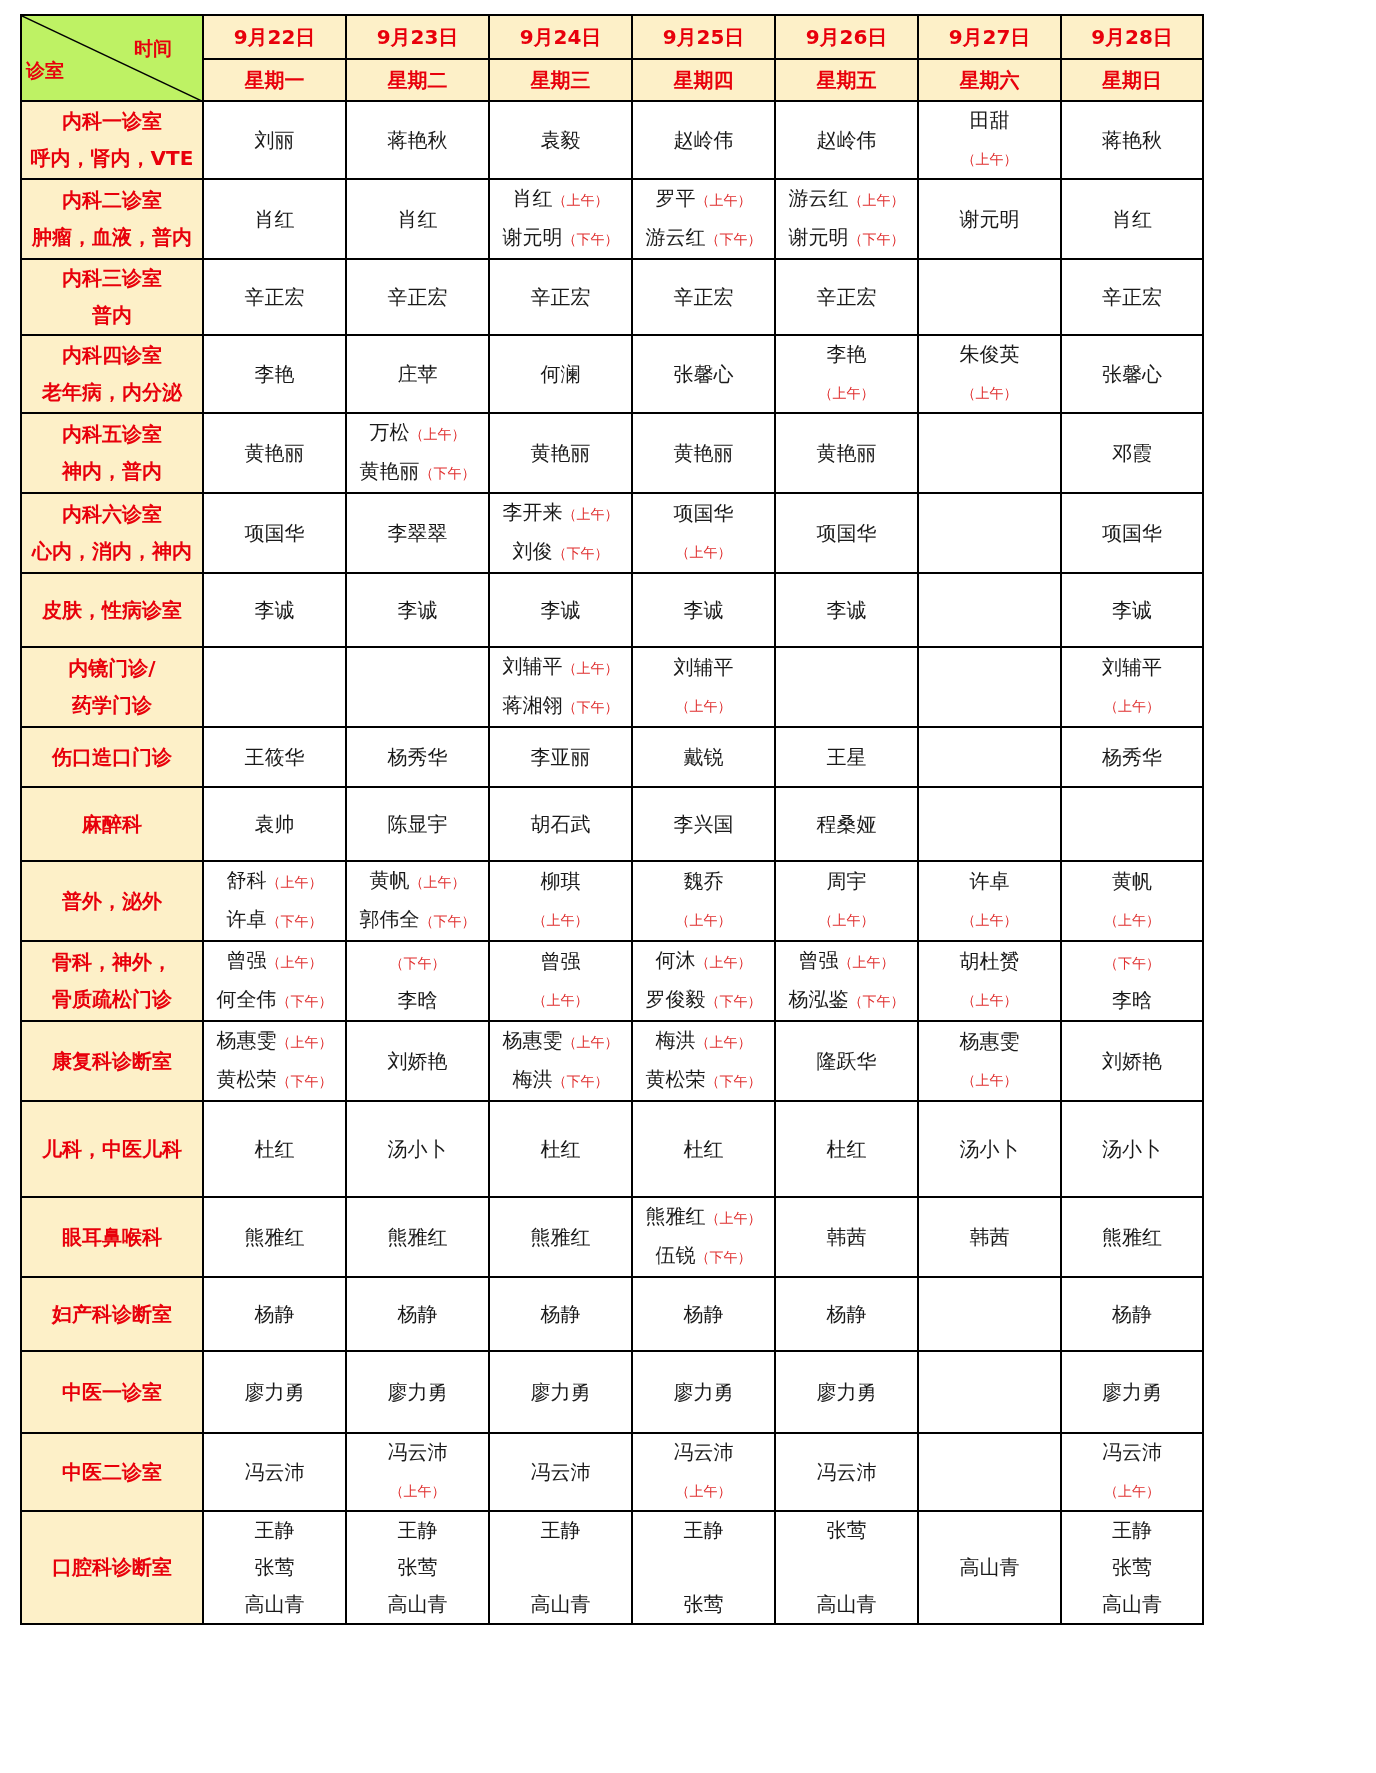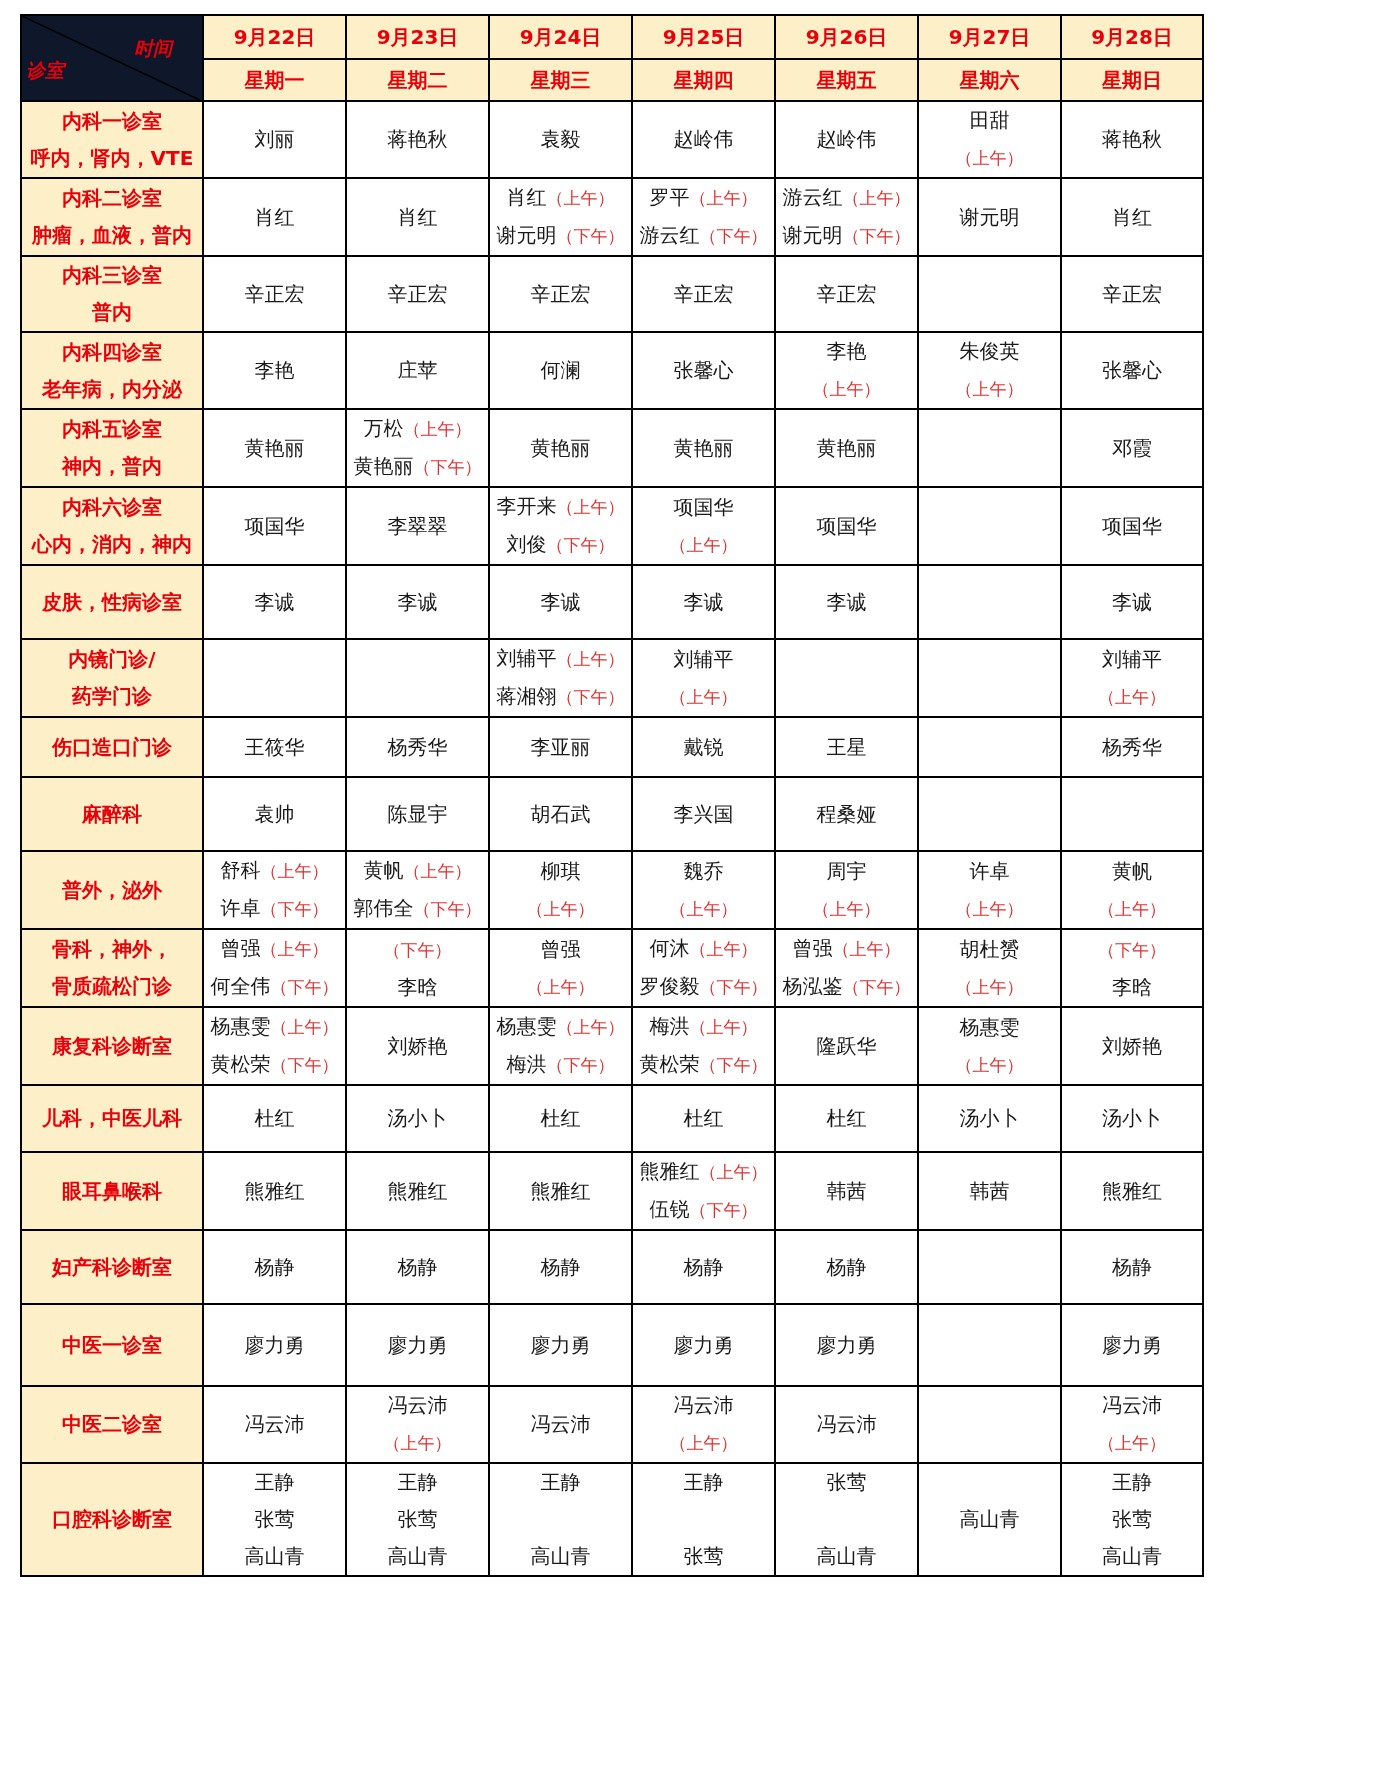--- a/index.html
+++ b/index.html
@@ -4,22 +4,22 @@
 <style>
   html, body { margin: 0; padding: 0; background: #ffffff; }
   body { width: 1376px; height: 1773px; position: relative; font-family: "DejaVu Sans", "Liberation Sans", sans-serif; }
   .wrap { position: absolute; left: 20px; top: 14px; }
   table.sched { border-collapse: collapse; table-layout: fixed; }
   table.sched td { border: 2px solid #000; text-align: center; vertical-align: middle; padding: 0; }
   .hdr { background: #fdf0c8; color: #e8000b; font-weight: bold; font-size: 20px; }
   .dept { background: #fdf0c8; color: #e8000b; font-weight: bold; font-size: 20px; line-height: 37px; }
   .cell { background: #ffffff; color: #1a1a1a; font-size: 20px; line-height: 37px; font-family: "DejaVu Serif", "Liberation Serif", serif; }
   .cell.tall { line-height: 37px; }
-  .tag { color: #e03030; font-size: 17px; }
-  .corner { position: relative; background: #0f172a; font-style: italic; }
+  .tag { color: #e03030; font-size: 14px; }
+  .corner { position: relative; background: #bef264; }
   .corner svg { position: absolute; left: 0; top: 0; }
   .corner .c-time { position: absolute; right: 30px; top: 20px; color: #e8000b; font-weight: bold; font-size: 19px; }
   .corner .c-room { position: absolute; left: 4px; bottom: 16px; color: #e8000b; font-weight: bold; font-size: 19px; }
   .line { display: block; white-space: nowrap; }
 </style>
 </head>
 <body>
 
 <div class="wrap">
   <table class="sched" id="sched">
@@ -406,21 +406,21 @@
             <span class="line"><span>隆跃华</span></span>
           </td>
           <td class="cell">
             <span class="line"><span>杨惠雯</span></span>
             <span class="line"><span class="tag">（上午）</span></span>
           </td>
           <td class="cell">
             <span class="line"><span>刘娇艳</span></span>
           </td>
         </tr>
-        <tr style="height: 67px;">
+        <tr style="height: 96px;">
           <td class="dept">
             <span class="line">儿科，中医儿科</span>
           </td>
           <td class="cell">
             <span class="line"><span>杜红</span></span>
           </td>
           <td class="cell">
             <span class="line"><span>汤小卜</span></span>
           </td>
           <td class="cell">

